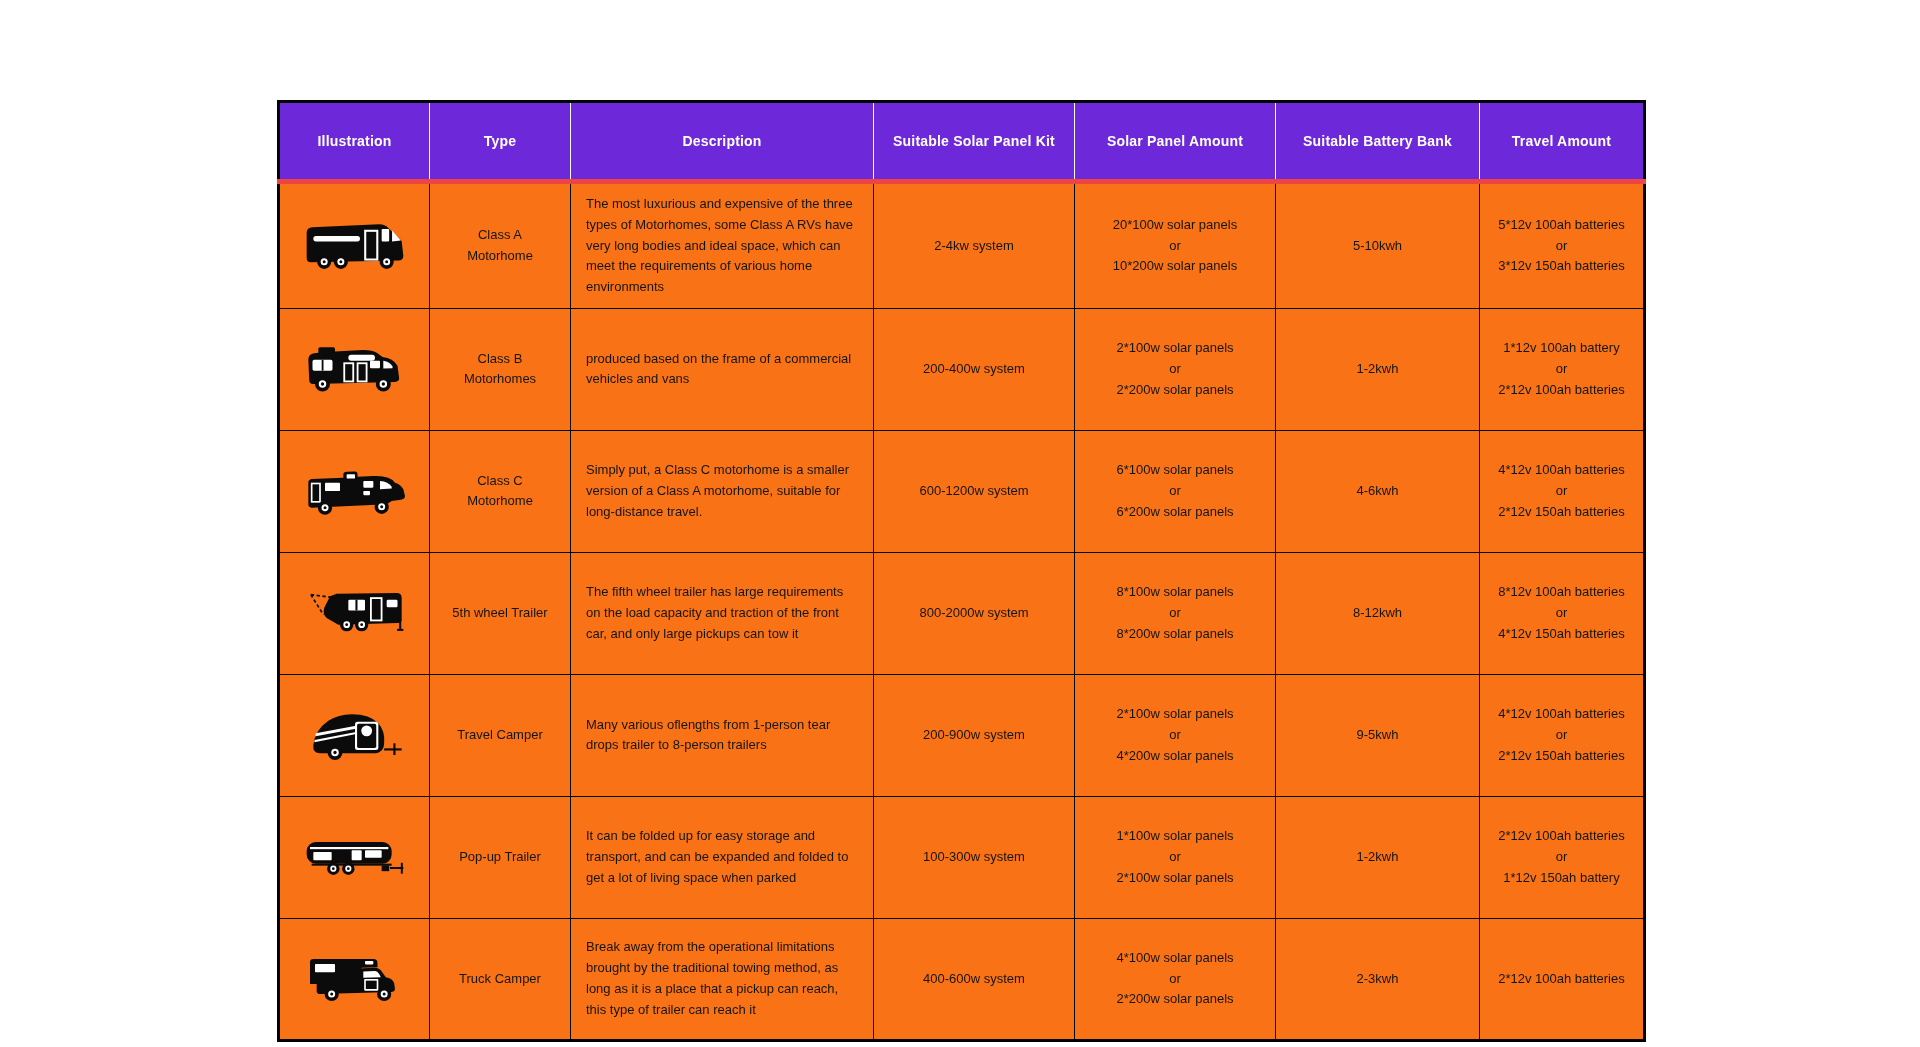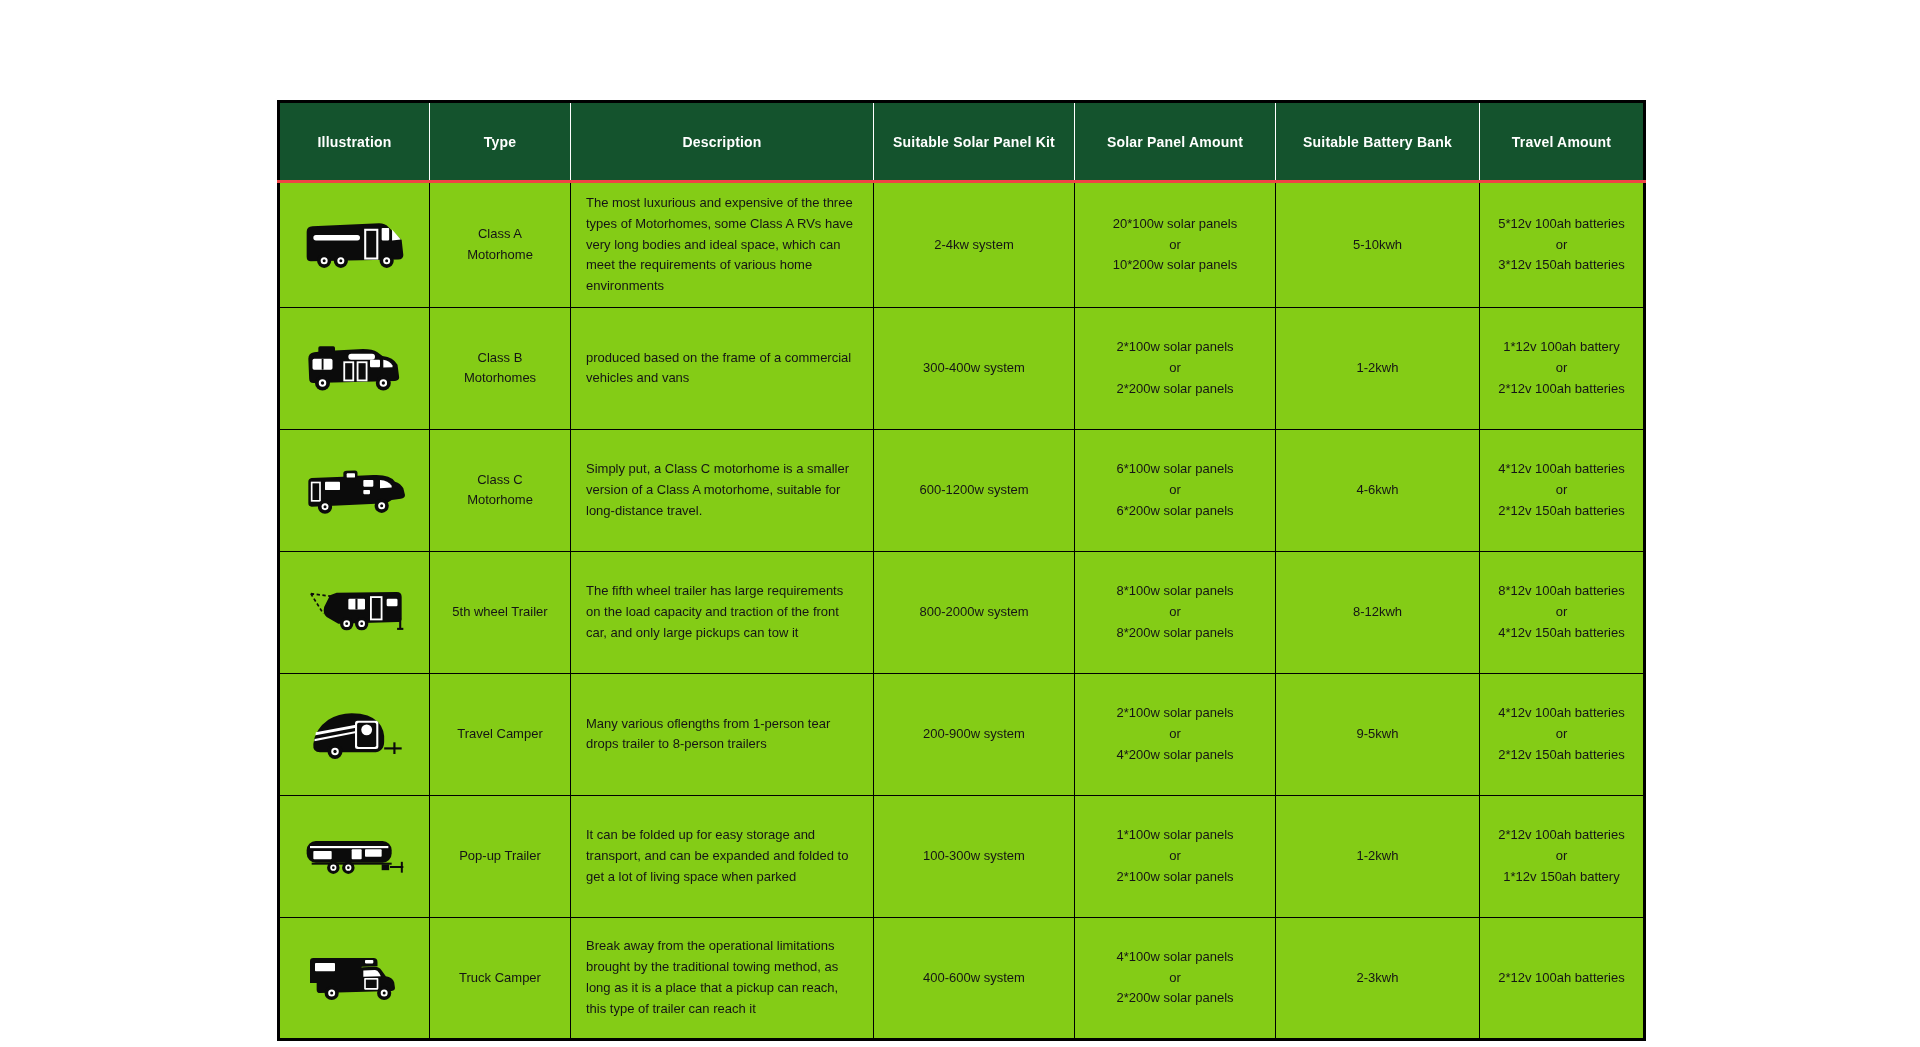--- a/index.html
+++ b/index.html
@@ -19,43 +19,43 @@
     position: absolute;
     left: 277px;
     top: 100px;
     width: 1366px;
     border-collapse: collapse;
     table-layout: fixed;
     border: 3px solid #000;
     background: #fff;
   }
   thead th {
-    background: #14532d;
+    background: #6d28d9;
     color: #ffffff;
     font-weight: bold;
     font-size: 14px;
     letter-spacing: 0.2px;
     border-right: 1px solid #ffffff;
-    border-bottom: 3px solid #ef4444;
+    border-bottom: 5px solid #ef4444;
     height: 80px;
     padding: 4px 8px;
     text-align: center;
     vertical-align: middle;
   }
   thead th:last-child { border-right: none; }
   tbody td {
     border: 1px solid #000;
     font-size: 13px;
     color: #151515;
     text-align: center;
     vertical-align: middle;
     height: 122px;
     padding: 8px 10px;
     line-height: 1.6;
-    background: #84cc16;
+    background: #f97316;
   }
   td.type-cell { padding: 8px 16px; }
   td.desc {
     text-align: left;
     line-height: 1.6;
     padding: 10px 13px 10px 15px;
   }
   td.amount span { display: block; }
   td.batt { padding: 16px 4px; }
   .rv { display: inline-block; vertical-align: middle; }
@@ -142,21 +142,21 @@
             <circle cx="27" cy="54" r="9"></circle>
               <circle class="w" cx="27" cy="54" r="4.5"></circle>
               <circle cx="27" cy="54" r="2"></circle>
             <circle cx="100" cy="54" r="9"></circle>
               <circle class="w" cx="100" cy="54" r="4.5"></circle>
               <circle cx="100" cy="54" r="2"></circle>
           </svg>
         </td>
         <td class="type-cell">Class B Motorhomes</td>
         <td class="desc">produced based on the frame of a commercial vehicles and vans</td>
-        <td>300-400w system</td>
+        <td>200-400w system</td>
         <td class="amount">
           <span>2*100w solar panels</span>
           <span>or</span>
           <span>2*200w solar panels</span>
         </td>
         <td>1-2kwh</td>
         <td class="amount batt">
           <span>1*12v 100ah battery</span>
           <span>or</span>
           <span>2*12v 100ah batteries</span>

